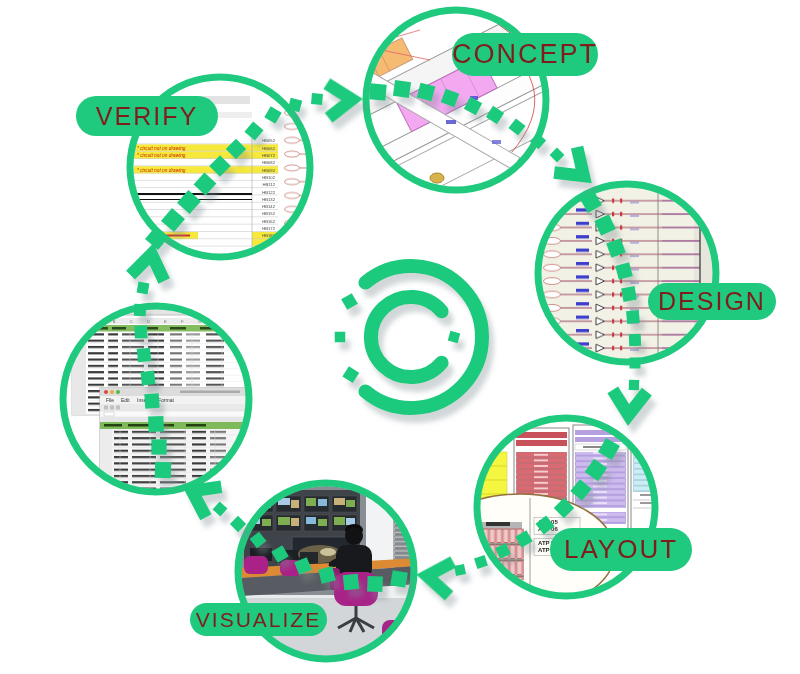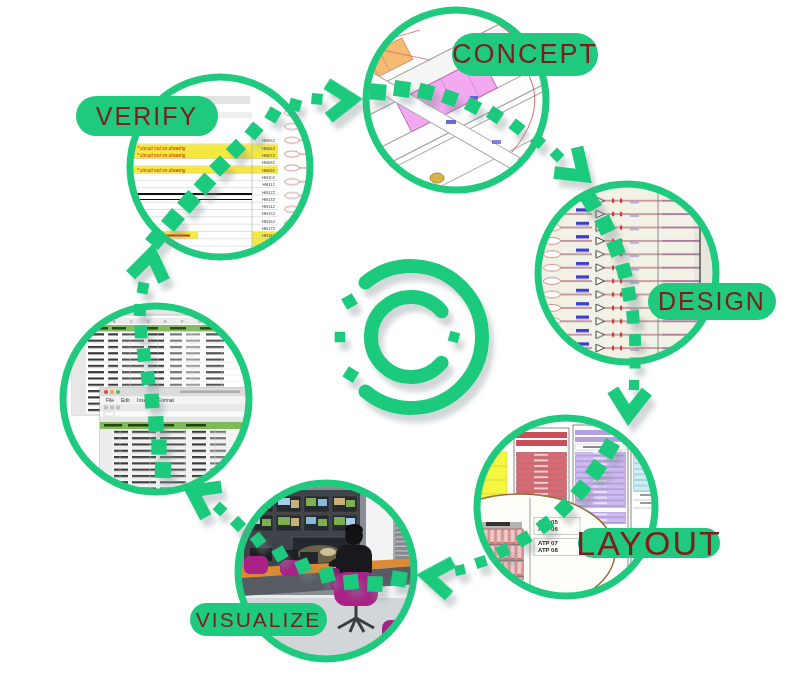--- a/index.html
+++ b/index.html
@@ -4,21 +4,21 @@
 <style>
   html,body{margin:0;padding:0;background:#ffffff;}
   #canvas{position:relative;width:800px;height:674px;background:#fff;overflow:hidden;
           font-family:"Liberation Sans",sans-serif;}
   #scene{position:absolute;left:0;top:0;}
   .pill{position:absolute;background:#1fca7e;border-radius:999px;color:#7f1d1d;
         display:flex;align-items:center;justify-content:center;
         letter-spacing:2px;font-weight:500;user-select:none;}
   #pill-concept  {left:452px;top:33px; width:146px;height:43px;font-size:27px;}
   #pill-design   {left:648px;top:283px;width:128px;height:37px;font-size:25px;}
-  #pill-layout   {left:578px;top:528px;width:142px;height:30px;font-size:34px;}
+  #pill-layout   {left:550px;top:528px;width:142px;height:43px;font-size:26px;}
   #pill-visualize{left:190px;top:603px;width:137px;height:33px;font-size:21px;text-align:center;}
   #pill-report   {left:8px;  top:430px;width:145px;height:35px;font-size:25px;}
   #pill-verify   {left:76px; top:96px; width:142px;height:40px;font-size:25px;}
   text{font-family:"Liberation Sans",sans-serif;}
 </style>
 </head>
 <body>
 
 <div id="canvas">
 <svg id="scene" width="800" height="674" viewBox="0 0 800 674">

